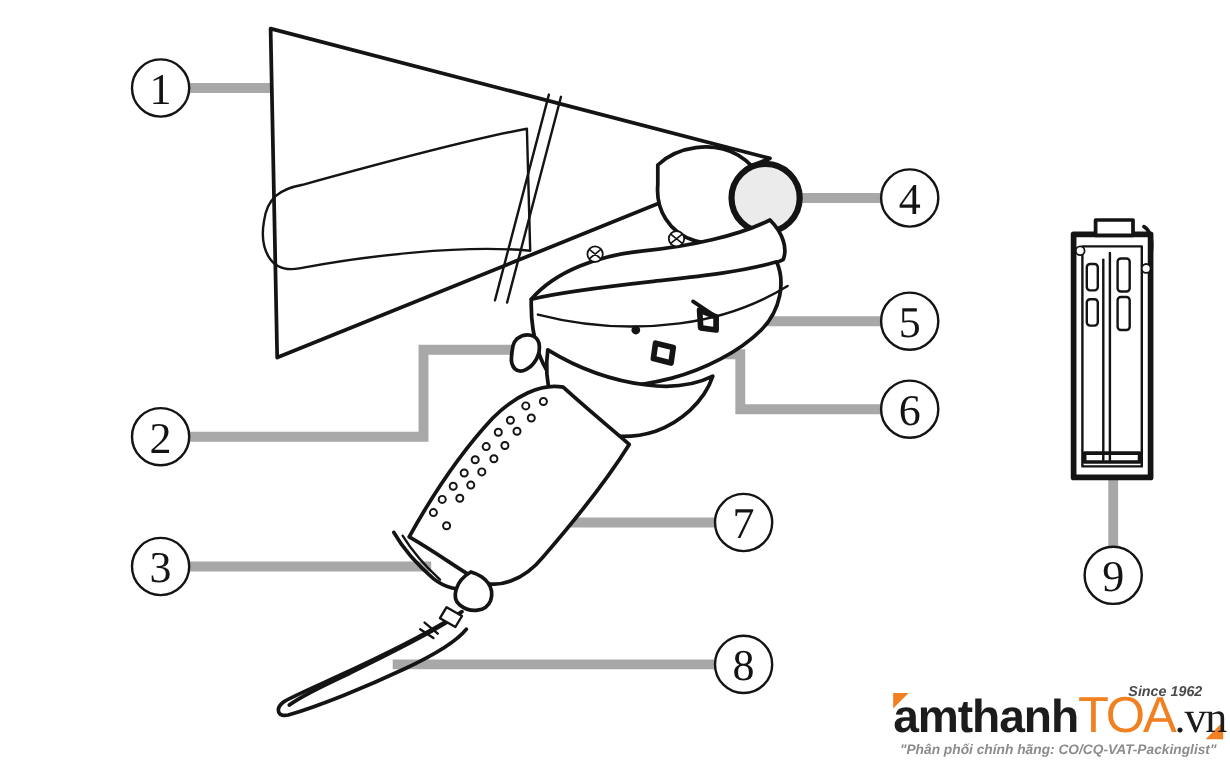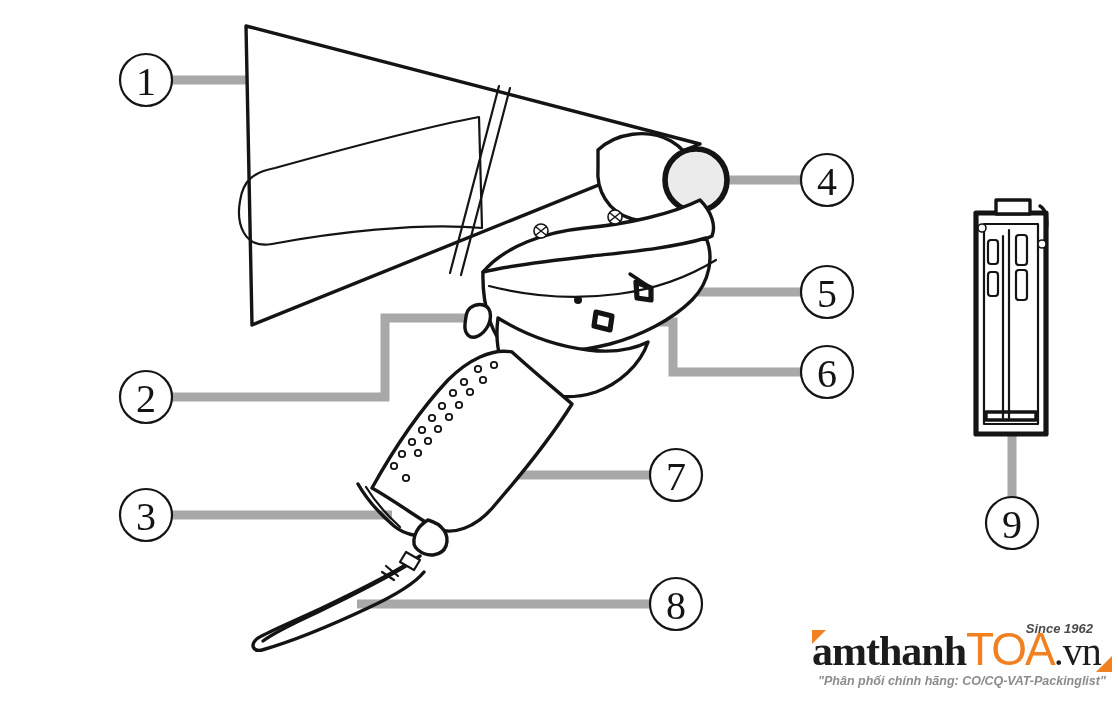--- a/index.html
+++ b/index.html
@@ -68,21 +68,21 @@
     width: 300px;
     height: 74px;
   }
   .logo-row {
     position: relative;
     height: 46px;
     white-space: nowrap;
     line-height: 46px;
   }
   .logo-word-dark {
-    font-family: Liberation Serif, serif;
+    font-family: Liberation Sans, sans-serif;
     font-weight: 700;
     font-size: 42px;
     color: #1c1c1c;
     letter-spacing: -1px;
     vertical-align: baseline;
   }
   .logo-word-orange {
     font-family: "Liberation Sans", sans-serif;
     font-weight: 400;
     font-size: 46px;

